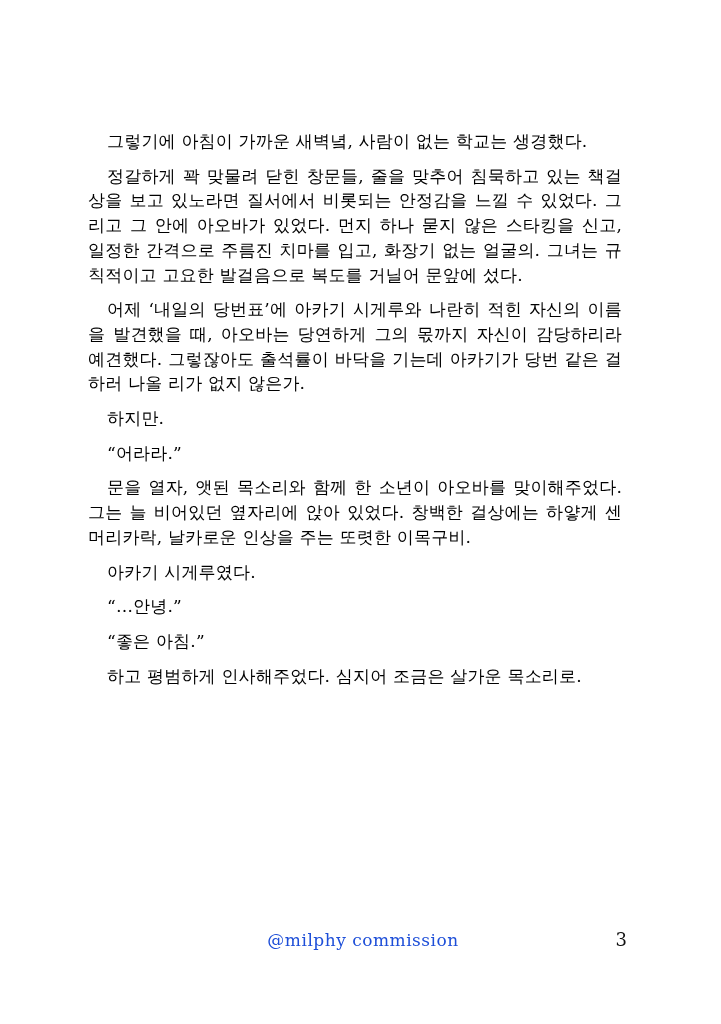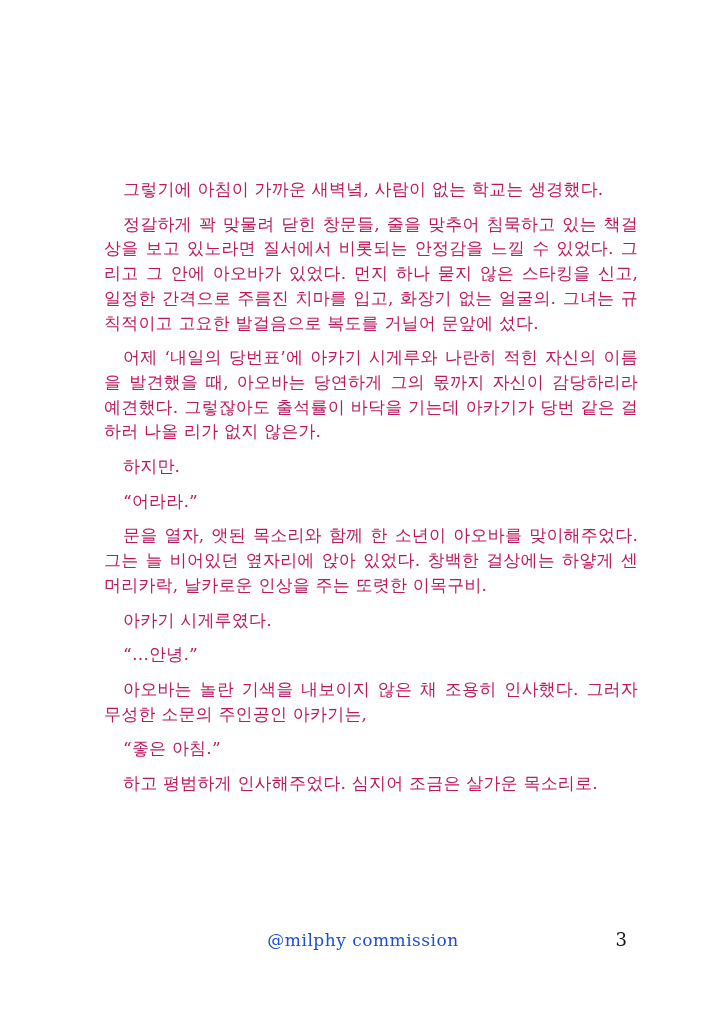--- a/index.html
+++ b/index.html
@@ -10,25 +10,24 @@
   .page {
     position: relative;
     width: 721px;
     height: 1024px;
     background: #ffffff;
     overflow: hidden;
     font-family: "DejaVu Serif", "Liberation Serif", serif;
   }
   .text-body {
     position: absolute;
-    left: 104px;
+    left: 88px;
     top: 129px;
     width: 534px;
-    color: #be185d;
-    margin-top: 48px;
+    color: #000000;
   }
   .text-body p {
     margin: 0 0 10px 0;
     font-size: 17px;
     line-height: 24.7px;
     text-indent: 19px;
     text-align: justify;
     letter-spacing: 0.2px;
   }
   .footer-credit {
@@ -55,20 +54,19 @@
 <div class="page">
   <div class="text-body">
     <p>그렇기에 아침이 가까운 새벽녘, 사람이 없는 학교는 생경했다.</p>
     <p>정갈하게 꽉 맞물려 닫힌 창문들, 줄을 맞추어 침묵하고 있는 책걸상을 보고 있노라면 질서에서 비롯되는 안정감을 느낄 수 있었다. 그리고 그 안에 아오바가 있었다. 먼지 하나 묻지 않은 스타킹을 신고, 일정한 간격으로 주름진 치마를 입고, 화장기 없는 얼굴의. 그녀는 규칙적이고 고요한 발걸음으로 복도를 거닐어 문앞에 섰다.</p>
     <p>어제 ‘내일의 당번표’에 아카기 시게루와 나란히 적힌 자신의 이름을 발견했을 때, 아오바는 당연하게 그의 몫까지 자신이 감당하리라 예견했다. 그렇잖아도 출석률이 바닥을 기는데 아카기가 당번 같은 걸 하러 나올 리가 없지 않은가.</p>
     <p>하지만.</p>
     <p>“어라라.”</p>
     <p>문을 열자, 앳된 목소리와 함께 한 소년이 아오바를 맞이해주었다. 그는 늘 비어있던 옆자리에 앉아 있었다. 창백한 걸상에는 하얗게 센 머리카락, 날카로운 인상을 주는 또렷한 이목구비.</p>
     <p>아카기 시게루였다.</p>
     <p>“…안녕.”</p>
-    <p>아오바는 놀란 기색을 내보이지 않은 채 조용히 인사했다. 그러자 무성한 소문의 주인공인 아카기는,</p>
     <p>“좋은 아침.”</p>
     <p>하고 평범하게 인사해주었다. 심지어 조금은 살가운 목소리로.</p>
   </div>
 
   <div class="footer-credit">@milphy commission</div>
   <div class="page-number">3</div>
 </div>
 
 </body></html>

